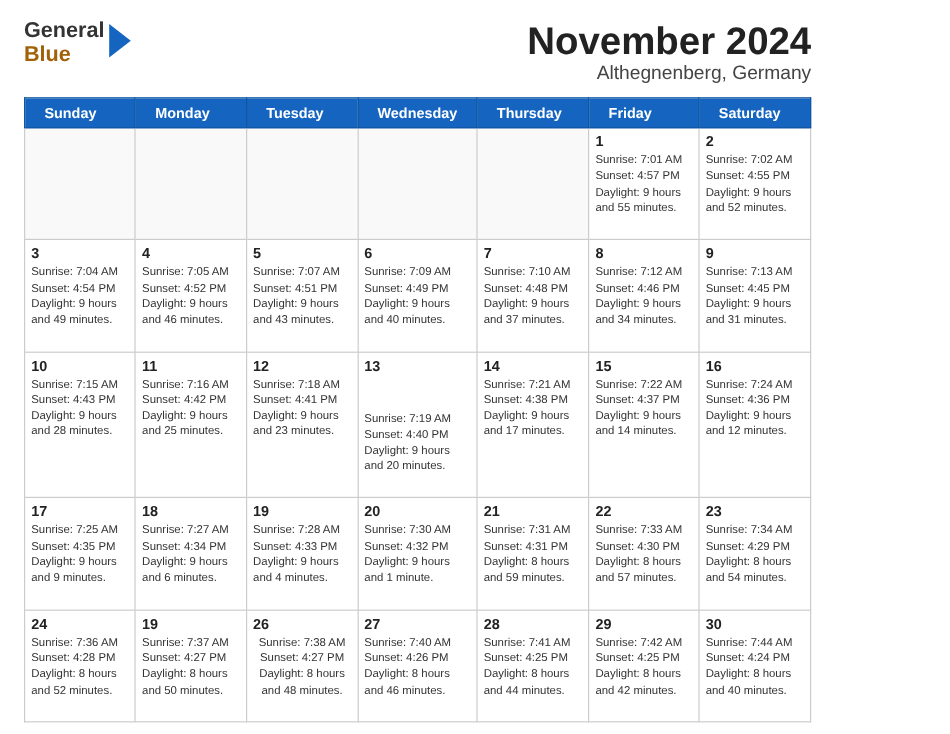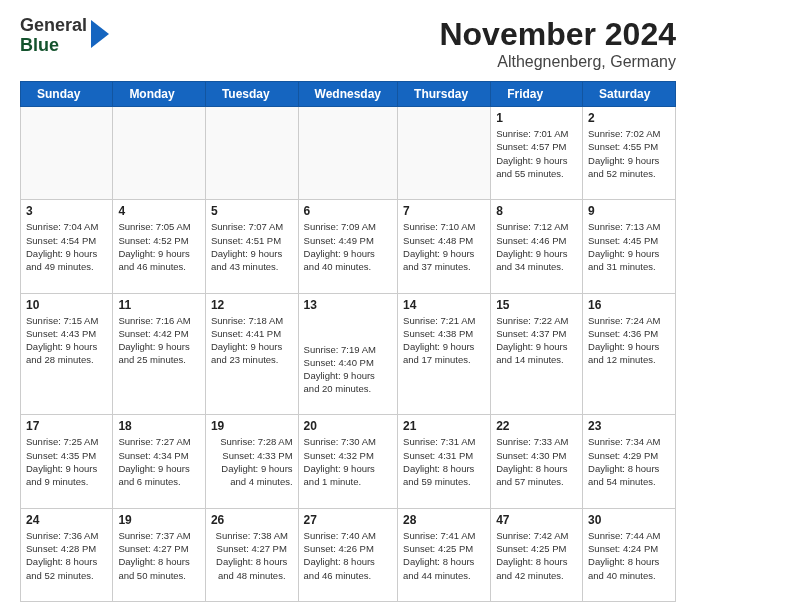--- a/index.html
+++ b/index.html
@@ -28,21 +28,21 @@
       align-items: center;
     }
     .logo-text {
       display: flex;
       flex-direction: column;
       font-size: 18px;
       font-weight: bold;
       line-height: 1.1;
     }
     .logo-text .general { color: #333; }
-    .logo-text .blue { color: #14532d; }
+    .logo-text .blue { color: #a16207; }
     .logo-arrow {
       width: 0;
       height: 0;
       border-top: 14px solid transparent;
       border-bottom: 14px solid transparent;
       border-left: 18px solid #1565c0;
       margin-left: 4px;
       margin-top: -4px;
     }
     .title-block {
@@ -265,21 +265,21 @@
           </td>
           <td>
             <span class="day-number">18</span>
             <div class="day-info" style="white-space: pre-line;">Sunrise: 7:27 AM
 Sunset: 4:34 PM
 Daylight: 9 hours
 and 6 minutes.</div>
           </td>
           <td>
             <span class="day-number">19</span>
-            <div class="day-info" style="white-space: pre-line; text-align: right;">Sunrise: 7:28 AM
+            <div class="day-info" style="white-space: pre-line;">Sunrise: 7:28 AM
 Sunset: 4:33 PM
 Daylight: 9 hours
 and 4 minutes.</div>
           </td>
           <td>
             <span class="day-number">20</span>
             <div class="day-info" style="white-space: pre-line;">Sunrise: 7:30 AM
 Sunset: 4:32 PM
 Daylight: 9 hours
 and 1 minute.</div>
@@ -336,21 +336,21 @@
 and 46 minutes.</div>
           </td>
           <td>
             <span class="day-number">28</span>
             <div class="day-info" style="white-space: pre-line;">Sunrise: 7:41 AM
 Sunset: 4:25 PM
 Daylight: 8 hours
 and 44 minutes.</div>
           </td>
           <td>
-            <span class="day-number">47</span>
+            <span class="day-number">29</span>
             <div class="day-info" style="white-space: pre-line;">Sunrise: 7:42 AM
 Sunset: 4:25 PM
 Daylight: 8 hours
 and 42 minutes.</div>
           </td>
           <td>
             <span class="day-number">30</span>
             <div class="day-info" style="white-space: pre-line;">Sunrise: 7:44 AM
 Sunset: 4:24 PM
 Daylight: 8 hours

